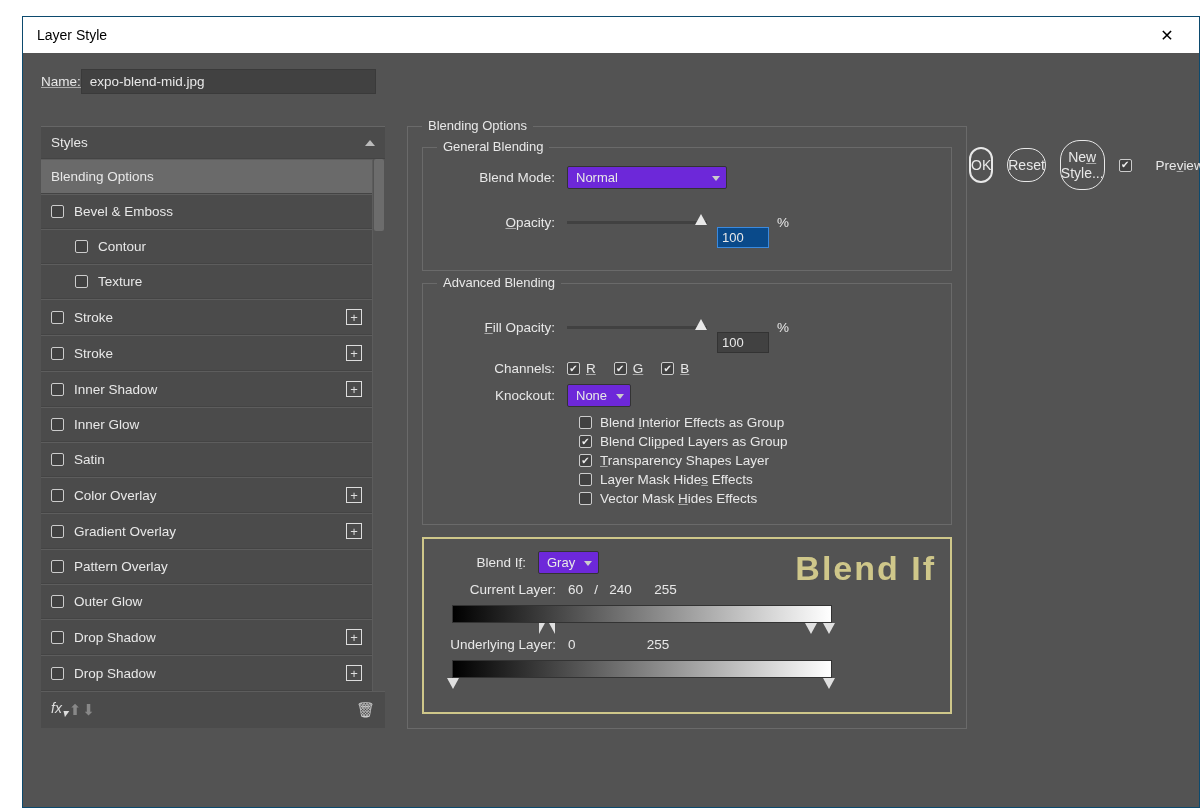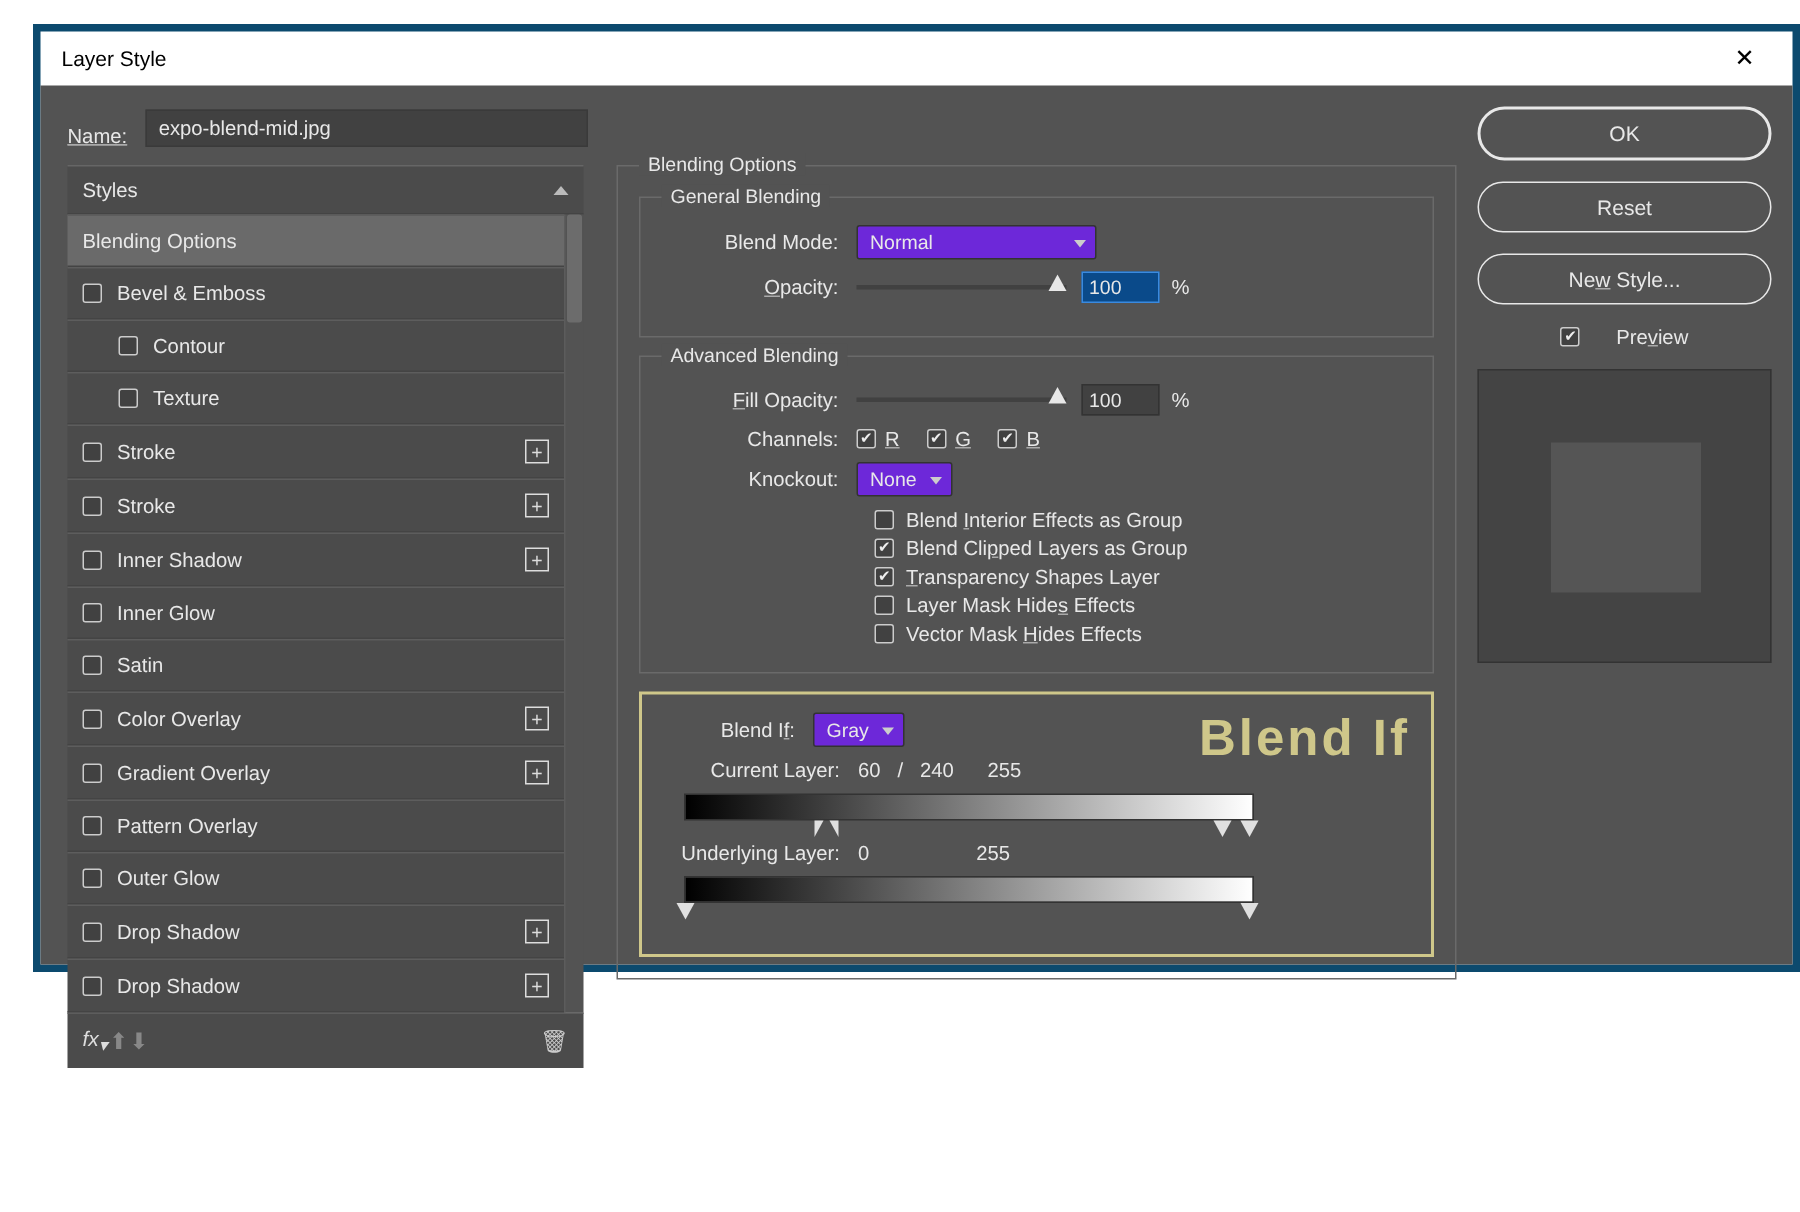--- a/index.html
+++ b/index.html
@@ -1,22 +1,22 @@
 <!DOCTYPE html>
 <html><head>
 <meta charset="utf-8">
 <style>
 * { box-sizing: border-box; margin: 0; padding: 0; font-family: "Segoe UI", Arial, sans-serif; }
 body { background: #fff; width: 1200px; height: 808px; overflow: hidden; }
-.window { position: absolute; left: 22px; top: 16px; width: 1178px; height: 632px; background: #fff; border: 5px solid #0c4a6e; }
+.window { position: absolute; left: 22px; top: 16px; width: 1178px; height: 792px; background: #fff; border: 1px solid #0c4a6e; }
 .titlebar { display: flex; justify-content: space-between; align-items: center; height: 36px; padding: 0 12px 0 14px; font-size: 14px; }
 .close-x { width: 40px; height: 36px; display: flex; align-items: center; justify-content: center; font-size: 16px; cursor: pointer; }
 .body { background: #535353; height: calc(100% - 36px); padding: 16px 18px; color: #e8e8e8; font-size: 13.5px; position: relative; }
 
-.name-row { display: flex; align-items: flex-end; gap: 12px; margin-bottom: 12px; }
+.name-row { display: flex; align-items: center; margin-bottom: 32px; }
 .name-row label { text-decoration: underline; text-decoration-color: #aaa; }
 .name-input { background: #414141; border: 1px solid #3a3a3a; color: #e8e8e8; padding: 4px 8px; width: 295px; font-size: 13.5px; }
 
 .main-flex { display: flex; gap: 22px; }
 
 .left-col { width: 344px; }
 .styles-header { display: flex; justify-content: space-between; align-items: center; background: #4b4b4b; border-top: 1px solid #666; border-bottom: 1px solid #444; padding: 8px 10px; }
 .caret-up { width: 0; height: 0; border-left: 5px solid transparent; border-right: 5px solid transparent; border-bottom: 6px solid #bbb; }
 .scroll-wrap { display: flex; }
 .styles-list { flex: 1; }
@@ -40,35 +40,35 @@
 .fieldset > .legend { position: absolute; top: -9px; left: 14px; background: #535353; padding: 0 6px; font-size: 13px; }
 .inner-fs { border: 1px solid #6a6a6a; padding: 10px 14px 14px 14px; position: relative; margin-top: 12px; }
 .inner-fs .legend { position: absolute; top: -9px; left: 14px; background: #535353; padding: 0 6px; font-size: 13px; }
 .form-row { display: flex; align-items: center; margin: 8px 0; }
 .form-row .flab { width: 130px; text-align: right; padding-right: 12px; }
 .select { background: #6d28d9; border: 1px solid #333; color: #e8e8e8; padding: 3px 22px 3px 8px; font-size: 13px; position: relative; appearance: none; border-radius: 2px; }
 .sel-wrap { position: relative; display: inline-block; }
 .sel-wrap::after { content: ""; position: absolute; right: 7px; top: 50%; margin-top: -2px; border-left: 4px solid transparent; border-right: 4px solid transparent; border-top: 5px solid #ccc; pointer-events: none; }
 .slider-track { height: 3px; background: #414141; width: 140px; position: relative; margin-right: 10px; }
 .slider-thumb { position: absolute; top: -7px; width: 0; height: 0; border-left: 6px solid transparent; border-right: 6px solid transparent; border-bottom: 11px solid #e8e8e8; }
-.num-input { background: #414141; border: 1px solid #333; color: #e8e8e8; width: 52px; padding: 2px 4px; text-align: left; font-size: 13px; }
+.num-input { background: #414141; border: 1px solid #333; color: #e8e8e8; width: 52px; padding: 2px 4px; text-align: left; font-size: 13px; margin-top: 30px; }
 .num-input.sel { background: #0a4a8a; border: 1px solid #3a8adf; }
 .pct { margin-left: 8px; }
 .chan-row { display: flex; align-items: center; gap: 18px; }
 .chan { display: flex; align-items: center; gap: 6px; }
 .chk-opt { display: flex; align-items: center; gap: 8px; margin: 4px 0 4px 142px; }
 .inner-fs.highlight { border: 2px solid #cfc78a; }
 .blend-if-title { position: absolute; right: 14px; top: 10px; font-size: 34px; font-weight: 800; color: #cfc78a; letter-spacing: 2px; font-family: Arial, sans-serif; }
 .grad-bar { height: 18px; background: linear-gradient(to right, #000, #fff); border: 1px solid #333; position: relative; margin: 4px 0 14px 0; }
 .tri { position: absolute; bottom: -12px; width: 0; height: 0; border-left: 6px solid transparent; border-right: 6px solid transparent; }
 .tri.down { border-top: 11px solid #e0e0e0; }
 .tri.split-l { border-top: 11px solid #e0e0e0; border-right: 6px solid transparent; border-left: 0; }
 .tri.split-r { border-top: 11px solid #e0e0e0; border-left: 6px solid transparent; border-right: 0; }
 
-.right-col { width: 200px; display: flex; flex-direction: column; align-items: center; gap: 14px; position: absolute; right: 12px; top: 14px; }
+.right-col { width: 200px; display: flex; flex-direction: row; align-items: center; gap: 14px; position: absolute; right: 30px; top: 14px; }
 .btn { width: 196px; padding: 8px 0; text-align: center; border: 1.5px solid #e8e8e8; border-radius: 20px; background: transparent; color: #e8e8e8; font-size: 14px; cursor: pointer; }
 .btn.primary { border-width: 2px; }
 .prev-row { display: flex; align-items: center; gap: 24px; }
 .preview-box { width: 196px; height: 196px; background: #444; border: 1px solid #333; position: relative; }
 .preview-inner { position: absolute; left: 48px; top: 48px; width: 100px; height: 100px; background: #555; }
 .u { text-decoration: underline; text-decoration-color: #aaa; }
 </style>
 </head>
 <body>
 

